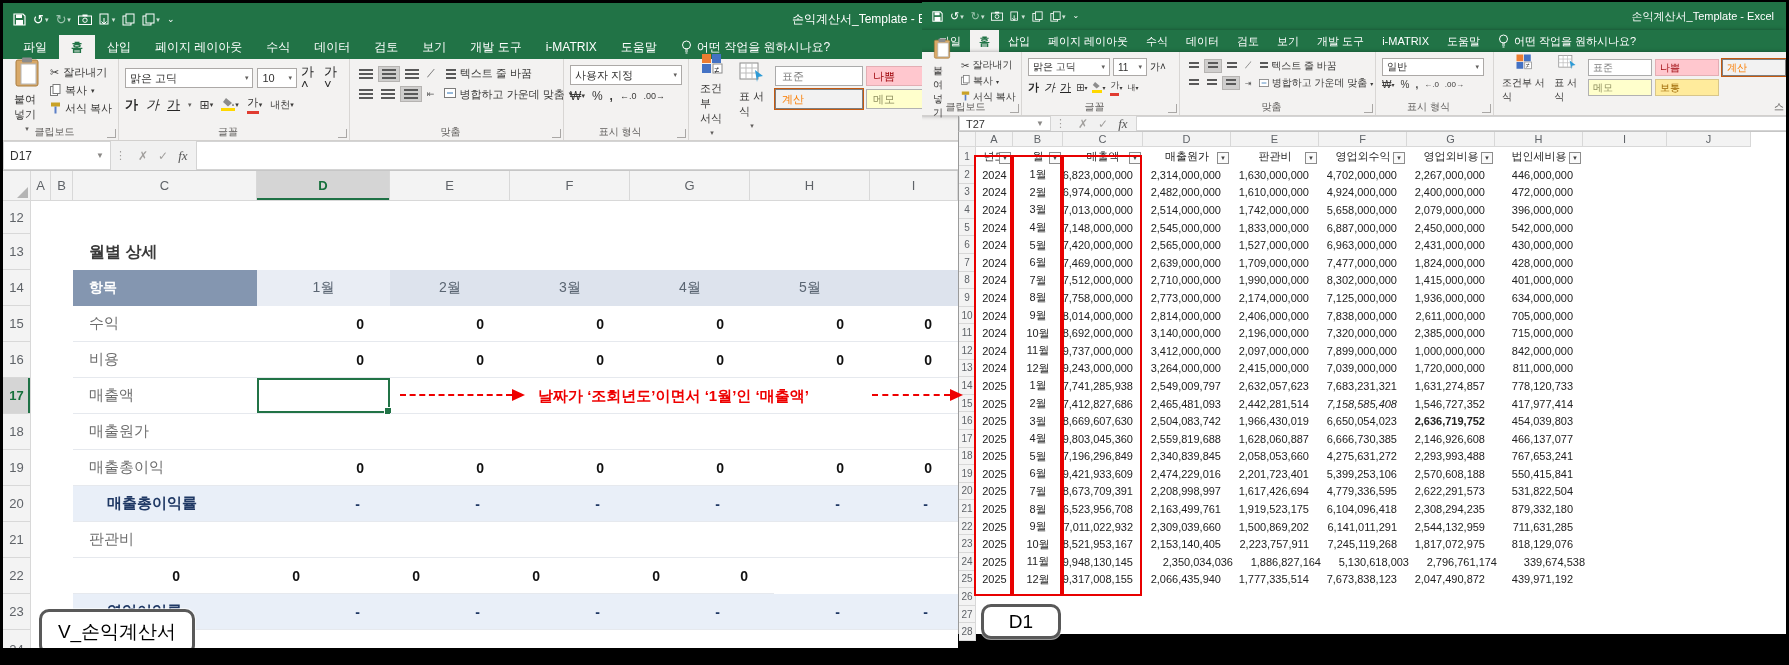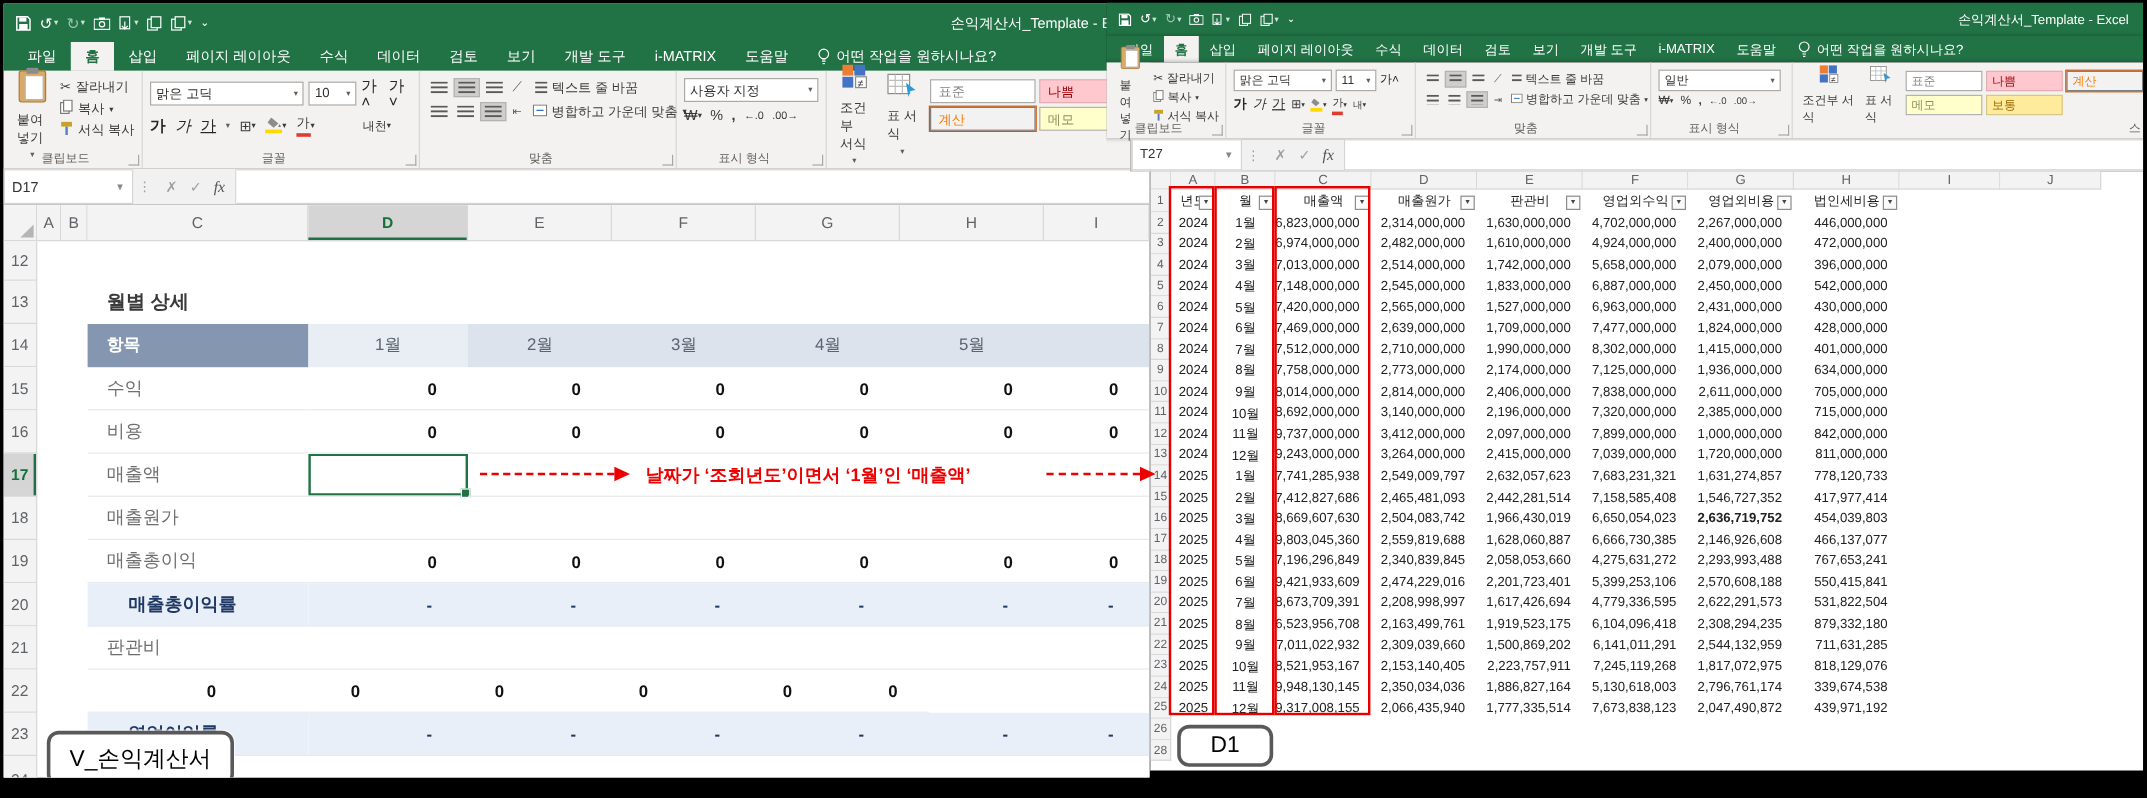--- a/index.html
+++ b/index.html
@@ -59,21 +59,21 @@
   #win-right .chip{width:64px;height:17px;font-size:10px;padding:0 4px;}
   .chip.bad{background:#ffc7ce;color:#9c0006;border-color:#e3aeb4;}
   .chip.calc{background:#f2f2f2;color:#fa7d00;border-color:#7f7f7f;outline:1px solid #c55a11;}
   .chip.memo{background:#ffffcc;color:#8f8f5f;border-color:#b2b2b2;}
   .chip.neutral{background:#ffeb9c;color:#9c6500;border-color:#d8c68a;}
   .chip.clip{width:18px;overflow:hidden;}
 
   
   .formula-row{position:relative;background:#f1f1f1;border-bottom:1px solid #c6c6c6;display:flex;align-items:stretch;}
   #win-left .formula-row{height:30px;}
-  #win-right .formula-row{height:27px;margin-left:20px;border-left:1px solid #9a9a9a;}
+  #win-right .formula-row{height:16px;margin-left:36px;border-left:1px solid #9a9a9a;}
   .namebox{width:108px;background:#fff;border:1px solid #d4d4d4;display:flex;align-items:center;justify-content:space-between;padding:0 6px;font-size:12px;color:#333;}
   #win-right .namebox{width:92px;font-size:11px;}
   .namebox .caret{font-size:8px;color:#8a8886;}
   .fdots{display:flex;align-items:center;padding:0 4px;color:#a19f9d;font-size:11px;}
   .fbtns{display:flex;align-items:center;gap:10px;padding:0 8px;color:#a19f9d;font-size:12px;border-right:1px solid #d4d4d4;}
   .fbtns .fx{font-style:italic;font-family:"Liberation Serif","DejaVu Serif",serif;color:#555;font-size:13px;}
   .fline{flex:1;background:#fff;border-top:1px solid #d4d4d4;border-bottom:1px solid #d4d4d4;}
 
   
   .grid{position:relative;background:#fff;}
@@ -248,21 +248,21 @@
                     <path d="M11 5.5c1 1.4 1.6 2.4 0 2.4s-1-1-0-2.4z" fill="#7a7a7a"></path>
                   </svg>
                   <span class="bar-yellow"></span>
                 </span>
                 <span class="caret" style="font-size:7px;">▾</span>
               </span>
             <span class="fmt-ic">
                 <span style="display:flex;flex-direction:column;align-items:center;font-size:11px;">가<span class="bar-red"></span></span>
                 <span class="caret" style="font-size:7px;">▾</span>
               </span>
-            <span class="fmt-ic" style="font-size:10px;margin-left:32px;">
+            <span class="fmt-ic" style="font-size:10px;">
                 <span>내천</span>
                 <span class="caret" style="font-size:7px;">▾</span>
               </span>
           </div>
         </div>
         <span class="glabel">글꼴</span>
           <span class="launcher"></span>
       </div>
 
       <div class="rgroup" style="width:214px;">
@@ -966,21 +966,21 @@
           <div class="cell" style="width: 84px;"></div>
           <div class="cell" style="width: 84px;"></div>
         </div>
         <div class="grow" style="height: 17.6px;">
           <div class="hcell" style="width: 17px; height: 17.6px; flex: 0 0 auto; font-size: 10px;">15</div>
           <div class="cell ctr" style="width: 37px;">2025</div>
           <div class="cell ctr" style="width: 50px;">2월</div>
           <div class="cell num" style="width: 80px;">7,412,827,686</div>
           <div class="cell num" style="width: 88px;">2,465,481,093</div>
           <div class="cell num" style="width: 88px;">2,442,281,514</div>
-          <div class="cell num" style="width: 88px;">7,158,585,408</div>
+          <div class="cell num" style="width: 88px; font-style: italic;">7,158,585,408</div>
           <div class="cell num" style="width: 88px;">1,546,727,352</div>
           <div class="cell num" style="width: 88px;">417,977,414</div>
           <div class="cell" style="width: 84px;"></div>
           <div class="cell" style="width: 84px;"></div>
         </div>
         <div class="grow" style="height: 17.6px;">
           <div class="hcell" style="width: 17px; height: 17.6px; flex: 0 0 auto; font-size: 10px;">16</div>
           <div class="cell ctr" style="width: 37px;">2025</div>
           <div class="cell ctr" style="width: 50px;">3월</div>
           <div class="cell num" style="width: 80px;">8,669,607,630</div>
@@ -1081,21 +1081,21 @@
           <div class="cell num" style="width: 88px;">1,817,072,975</div>
           <div class="cell num" style="width: 88px;">818,129,076</div>
           <div class="cell" style="width: 84px;"></div>
           <div class="cell" style="width: 84px;"></div>
         </div>
         <div class="grow" style="height: 17.6px;">
           <div class="hcell" style="width: 17px; height: 17.6px; flex: 0 0 auto; font-size: 10px;">24</div>
           <div class="cell ctr" style="width: 37px;">2025</div>
           <div class="cell ctr" style="width: 50px;">11월</div>
           <div class="cell num" style="width: 80px;">9,948,130,145</div>
-          <div class="cell num" style="width: 88px;">2,350,034,036</div>
+          <div class="cell num" style="width: 88px; margin-left: 12px;">2,350,034,036</div>
           <div class="cell num" style="width: 88px;">1,886,827,164</div>
           <div class="cell num" style="width: 88px;">5,130,618,003</div>
           <div class="cell num" style="width: 88px;">2,796,761,174</div>
           <div class="cell num" style="width: 88px;">339,674,538</div>
           <div class="cell" style="width: 84px;"></div>
           <div class="cell" style="width: 84px;"></div>
         </div>
         <div class="grow" style="height: 17.6px;">
           <div class="hcell" style="width: 17px; height: 17.6px; flex: 0 0 auto; font-size: 10px;">25</div>
           <div class="cell ctr" style="width: 37px;">2025</div>
@@ -1107,20 +1107,24 @@
           <div class="cell num" style="width: 88px;">2,047,490,872</div>
           <div class="cell num" style="width: 88px;">439,971,192</div>
           <div class="cell" style="width: 84px;"></div>
           <div class="cell" style="width: 84px;"></div>
         </div>
         <div class="grow" style="height: 17.6px;">
           <div class="hcell" style="width: 17px; height: 17.6px; flex: 0 0 auto; font-size: 10px;">26</div>
           <div class="cell" style="flex: 1 1 0%;"></div>
         </div>
         <div class="grow" style="height: 17.6px;">
+          <div class="hcell" style="width: 17px; height: 17.6px; flex: 0 0 auto; font-size: 10px;">27</div>
+          <div class="cell" style="flex: 1 1 0%;"></div>
+        </div>
+        <div class="grow" style="height: 17.6px;">
           <div class="hcell" style="width: 17px; height: 17.6px; flex: 0 0 auto; font-size: 10px;">28</div>
           <div class="cell" style="flex: 1 1 0%;"></div>
         </div>
       </div>
 
     <div class="redbox" style="left:52px;top:153px;width:38px;height:441px;"></div>
     <div class="redbox" style="left:90px;top:153px;width:50px;height:441px;"></div>
     <div class="redbox" style="left:140px;top:153px;width:80px;height:441px;"></div>
 
     <div class="callout" id="callout-right">D1</div>

